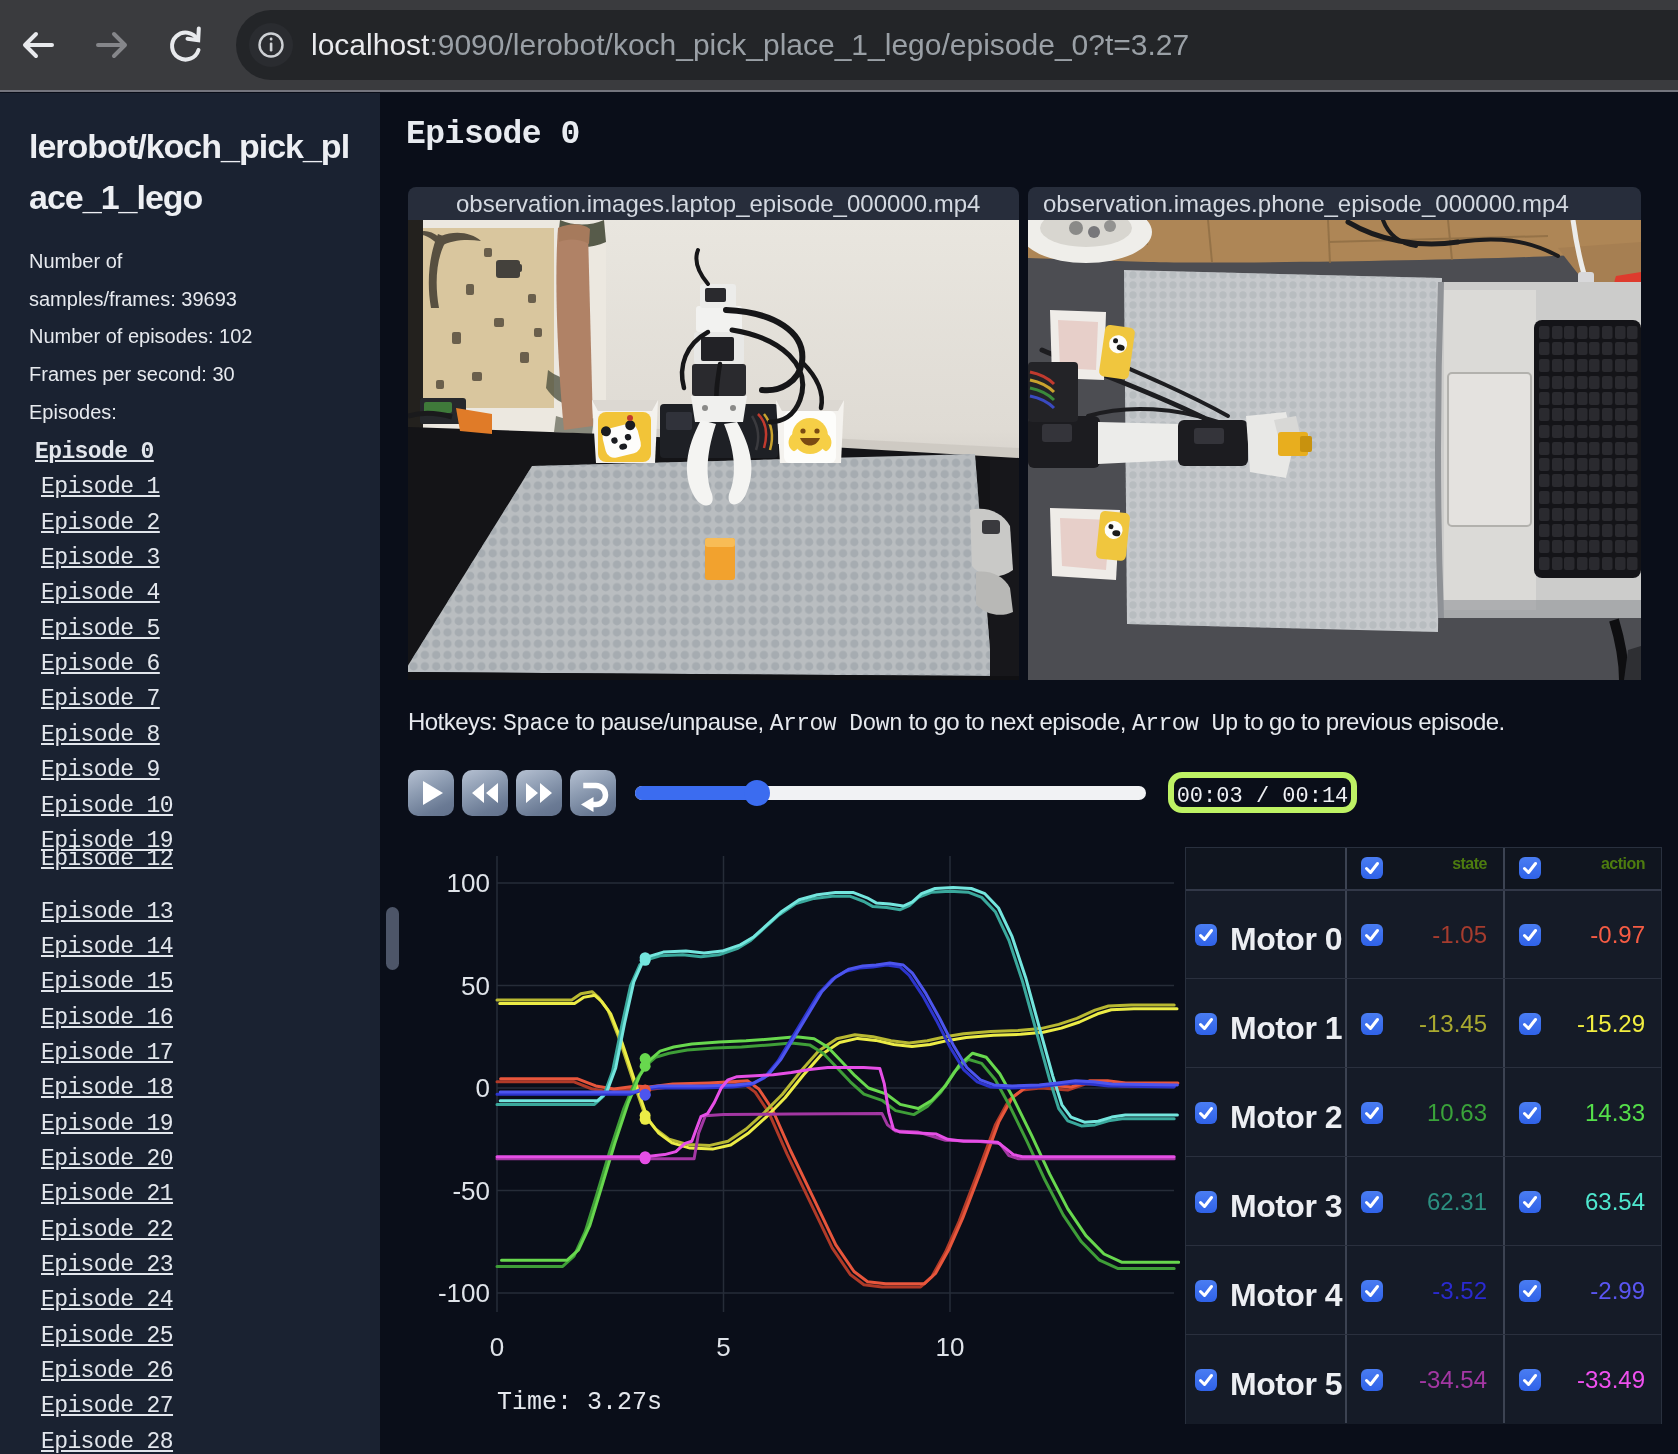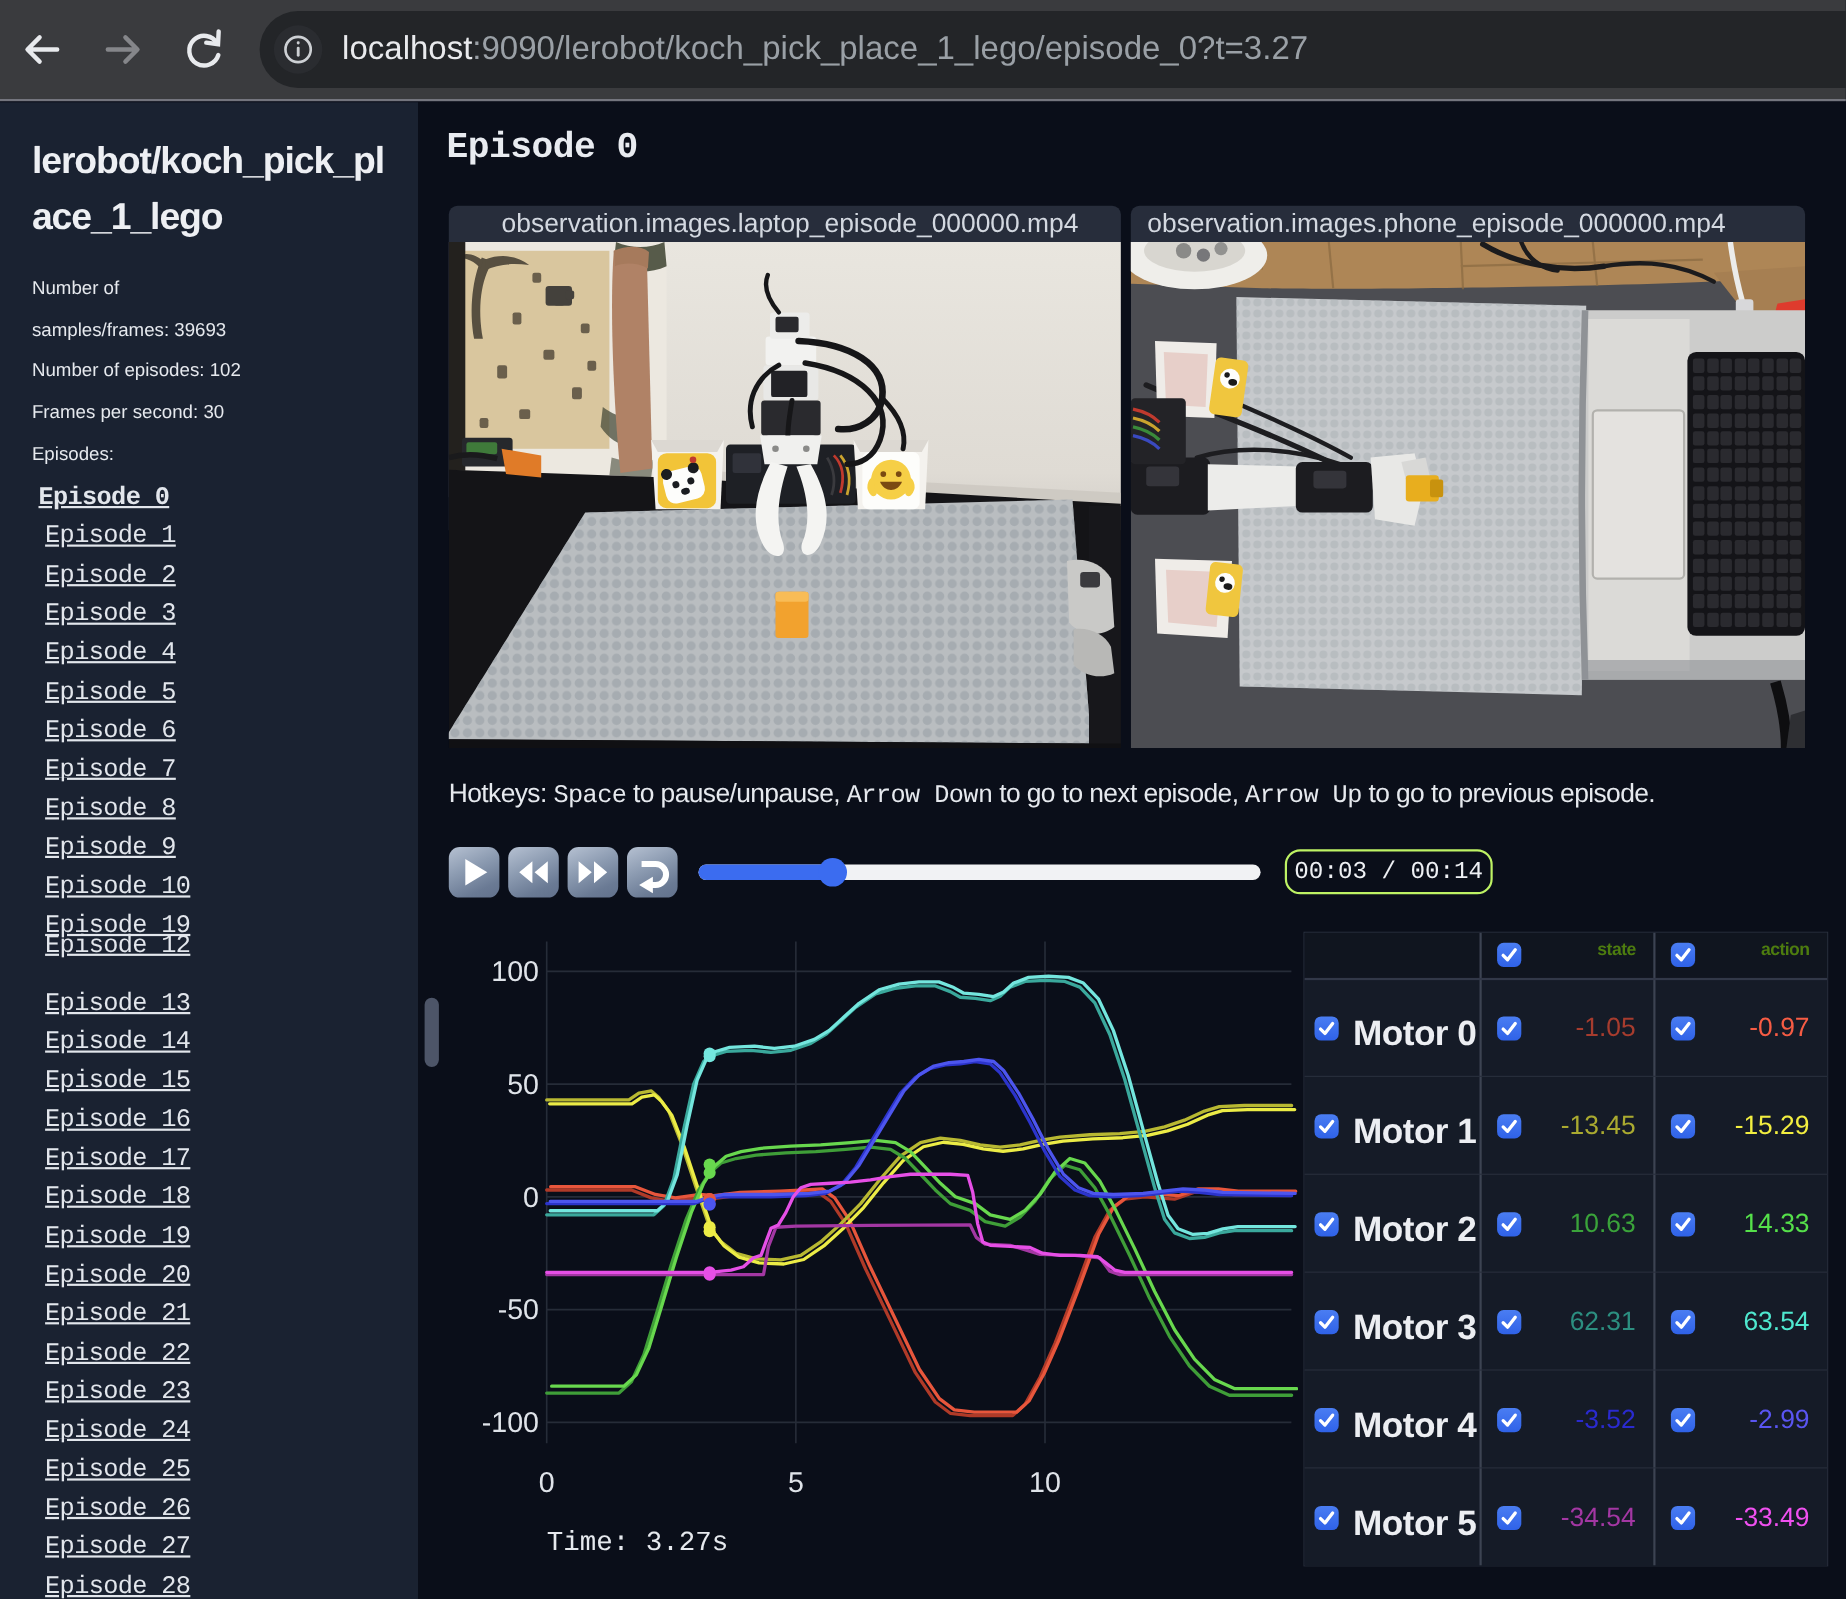--- a/index.html
+++ b/index.html
@@ -10,40 +10,40 @@
 
 #chrome { position:absolute; left:0; top:0; width:1678px; height:90px; background:#3a3b3e; }
 #chromeline { position:absolute; left:0; top:90px; width:1678px; height:2px; background:#74757e; }
 #pill { position:absolute; left:236px; top:10px; width:1442px; height:70px; background:#232528; border-radius:35px 0 0 35px; }
 #urltext { position:absolute; left:311px; top:10px; height:70px; line-height:70px; font-size:30px; color:#9aa0a6; white-space:pre; }
 #urltext b { color:#e9eaed; font-weight:normal; }
 
 #sidebar { position:absolute; left:0; top:93px; width:380px; height:1361px; background:#1a2231; }
 #main { position:absolute; left:380px; top:93px; width:1298px; height:1361px; background:#0a0e19; }
 #sbtitle { position:absolute; left:29px; top:121px; width:330px; font-size:34px; font-weight:bold; letter-spacing:-1px; color:#edeff3; line-height:51px; }
-#sbstats { position:absolute; left:29px; top:243px; font-size:17px; color:#e6e9ee; line-height:37.7px; }
+#sbstats { position:absolute; left:29px; top:243px; font-size:20px; color:#e6e9ee; line-height:37.7px; }
 .eplink { position:absolute; left:41px; font-family:"Liberation Mono", monospace; font-size:23px; letter-spacing:-0.6px; color:#e2e6ec; text-decoration:underline; white-space:pre; }
 .eplink.b { left:35px; font-weight:bold; }
 #scrollthumb { position:absolute; left:386px; top:907px; width:13px; height:63px; border-radius:7px; background:#4d5568; }
 
 #h1ep { position:absolute; left:406px; top:116px; font-family:"Liberation Mono", monospace; font-size:33px; font-weight:bold; letter-spacing:-0.5px; color:#e8ebf0; }
 .vidcap { position:absolute; top:187px; height:33px; background:#272d3b; border-radius:8px 8px 0 0; font-size:24px; color:#d3d8e0; line-height:33px; padding-left:15px; white-space:nowrap; overflow:hidden; }
 #cap1 { left:408px; width:611px;padding-left:48px; }
 #cap2 { left:1028px; width:613px; }
 #vid1 { position:absolute; left:408px; top:220px; width:611px; height:460px; }
 #vid2 { position:absolute; left:1028px; top:220px; width:613px; height:460px; }
 #hotkeys { position:absolute; left:408px; top:708px; font-size:24px; letter-spacing:-0.55px; color:#e6e9ee; white-space:pre; }
 #hotkeys .m { font-family:"Liberation Mono", monospace; font-size:23px; }
 .ctlbtn { position:absolute; top:770px; width:46px; height:46px; border-radius:10px;
   background:linear-gradient(155deg,#b6c1d2 0%,#8d9cb2 40%,#6a7a94 78%,#62718c 100%); }
 .ctlbtn svg { position:absolute; left:0; top:0; }
 #slider-track { position:absolute; left:635px; top:786px; width:511px; height:14px; border-radius:7px; background:#f1f2f4; }
 #slider-fill { position:absolute; left:635px; top:786px; width:128px; height:14px; border-radius:7px; background:#3b6cf0; }
 #slider-thumb { position:absolute; left:744px; top:780px; width:26px; height:26px; border-radius:13px; background:#3b6cf0; }
-#timepill { position:absolute; left:1168px; top:772px; width:189px; height:41px; border:2px solid #bef264; border-radius:14px;
+#timepill { position:absolute; left:1168px; top:772px; width:189px; height:41px; border:6px solid #bef264; border-radius:14px;
   font-family:"Liberation Mono", monospace; font-size:22px; color:#eef0f4; text-align:center; line-height:37px; }
 #timelabel { position:absolute; left:497px; top:1388px; font-family:"Liberation Mono", monospace; font-size:25px; color:#e6e9ee; }
 #chart { position:absolute; left:430px; top:846px; width:750px; height:520px; }
 
 #mtable { position:absolute; left:1186px; top:848px; width:475px; height:575px; outline:1px solid #29303e; }
 .trow { position:absolute; left:0; width:475px; background:#151b27; }
 .vline { position:absolute; top:0; width:2px; height:575px; background:#3c4352; }
 .hline { position:absolute; left:0; width:475px; height:1px; background:#2a303e; }
 .cbx { position:absolute; width:22px; height:22px; border-radius:6px;
   background:linear-gradient(180deg,#4a7df2 0%,#2f62e8 100%); }

